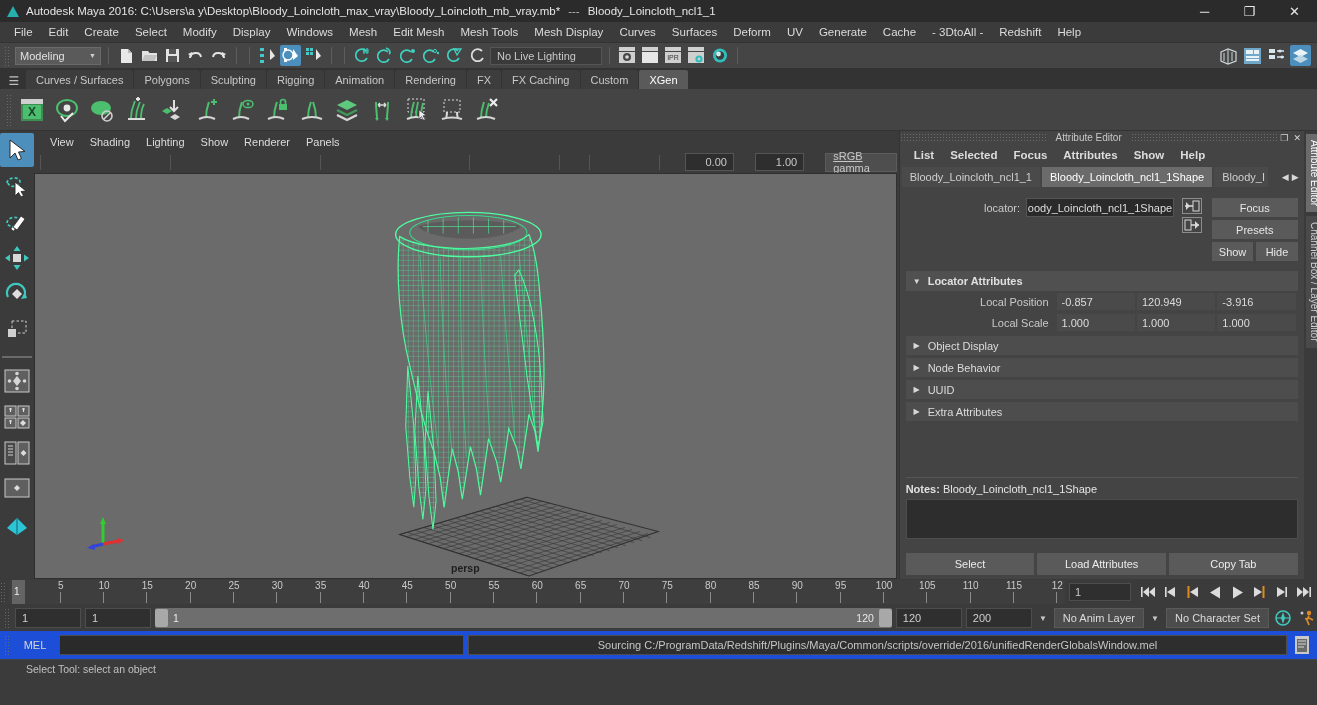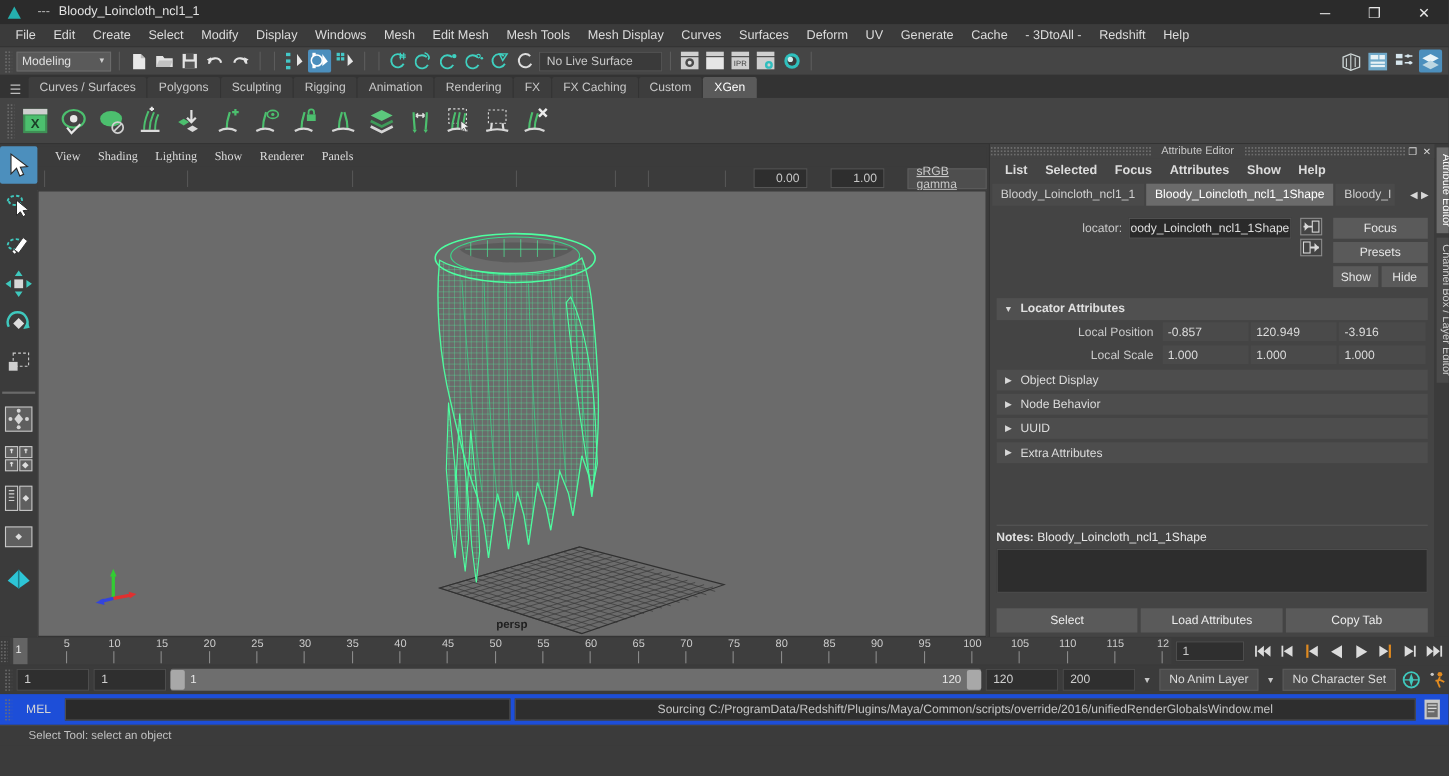--- a/index.html
+++ b/index.html
@@ -111,21 +111,21 @@
     align-items:center; justify-content:center; border-radius:2px; position:relative;
   }
   .ltool.on{ background:#4c8fbd; }
   .ldiv{ width:30px; height:2px; background:#6a6a6a; margin:7px 0 6px; }
 
   
   #viewportwrap{ flex:1; display:flex; flex-direction:column; padding:2px 2px 0 0;}
   #vpmenu{
     height:18px; display:flex; align-items:center; background:#3b3b3b; padding-left:8px;
   }
-  #vpmenu .vm{ padding:0 8px; font-size:11px; color:#dcdcdc;font-family:Liberation Serif, serif; }
+  #vpmenu .vm{ padding:0 8px; font-size:11px; color:#dcdcdc; }
   #vptoolbar{
     height:22px; background:#3b3b3b; display:flex; align-items:center; gap:1px;
     padding-left:2px;
   }
   #vptoolbar .ibtn{ width:19px; height:19px;margin-top:48px; }
   #vptoolbar .tsep{ width:1px; height:15px; background:#555; margin:0 4px; }
   #viewport{
     flex:1; background:#6b6b6b; position:relative; overflow:hidden;
     border:1px solid #2f2f2f;
   }
@@ -289,20 +289,21 @@
     padding-left:26px; font-size:10.5px; color:#c0c0c0; border-top:1px solid #444;
   }
 
   svg{ display:block; }
 </style>
 </head>
 <body>
 
 <div id="titlebar">
   <div class="maya-logo"></div>
+  <span class="ttl">Autodesk Maya 2016: C:\Users\a y\Desktop\Bloody_Loincloth_max_vray\Bloody_Loincloth_mb_vray.mb*</span>
   <span class="dash">---</span>
   <span class="ttl">Bloody_Loincloth_ncl1_1</span>
   <div class="winbtns">
     <div class="winbtn">─</div>
     <div class="winbtn">❐</div>
     <div class="winbtn close">✕</div>
   </div>
 </div>
 
 <div id="menubar">
@@ -427,21 +428,21 @@
     <svg width="18" height="17" viewBox="0 0 18 17">
         <path d="M12 4 A6 6 0 1 0 13 11" stroke="#3fd0c0" stroke-width="1.7" fill="none"></path>
         <path d="M8 2 L15 2 L11 8 Z" fill="none" stroke="#3fd0c0" stroke-width="1.3"></path>
       </svg>
   </div>
   <div class="ibtn">
     <svg width="18" height="17" viewBox="0 0 18 17">
         <path d="M13 4 A6 6 0 1 0 14 11" stroke="#dcdcdc" stroke-width="1.8" fill="none"></path>
       </svg>
   </div>
-  <div class="textfield nolive">No Live Surface</div>
+  <div class="textfield nolive">No Live Lighting</div>
   <div class="sep"></div>
 
   <div class="ibtn">
     <svg width="21" height="19" viewBox="0 0 21 19">
         <rect x="2" y="1" width="16" height="4" fill="#d0d0d0"></rect>
         <rect x="2" y="6" width="16" height="11" fill="#cfcfcf"></rect>
         <circle cx="10" cy="11" r="4" fill="#4a4a4a"></circle>
         <circle cx="10" cy="11" r="1.8" fill="#ddd"></circle>
       </svg>
   </div>

